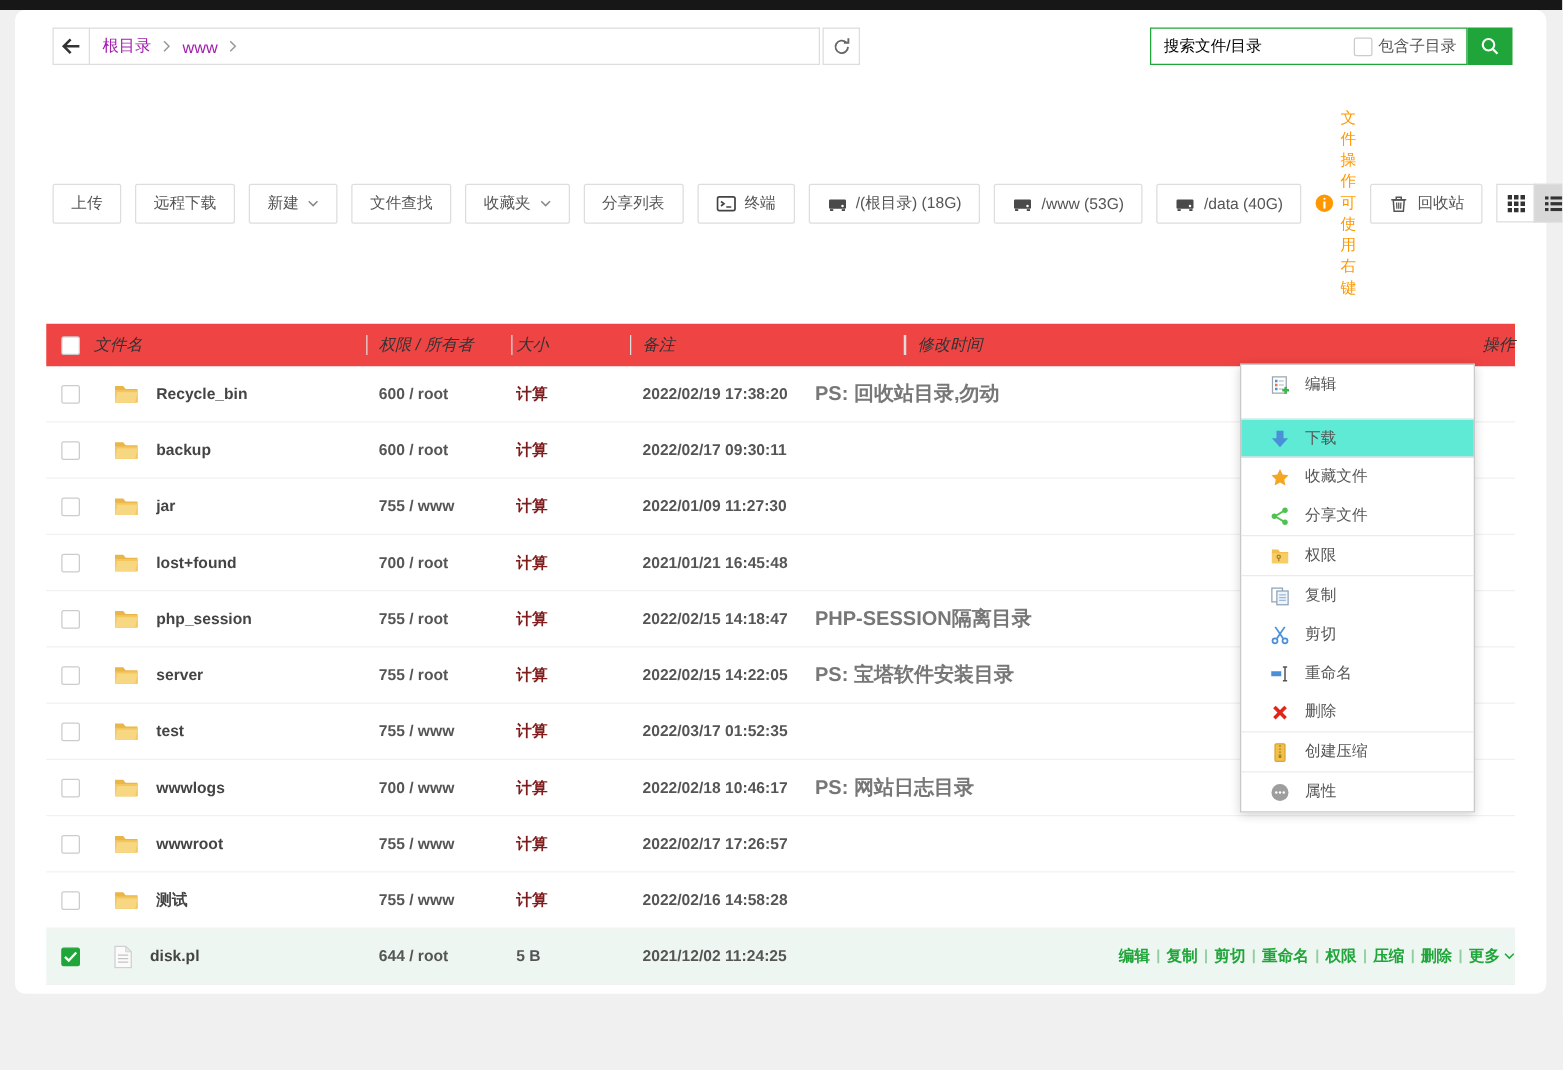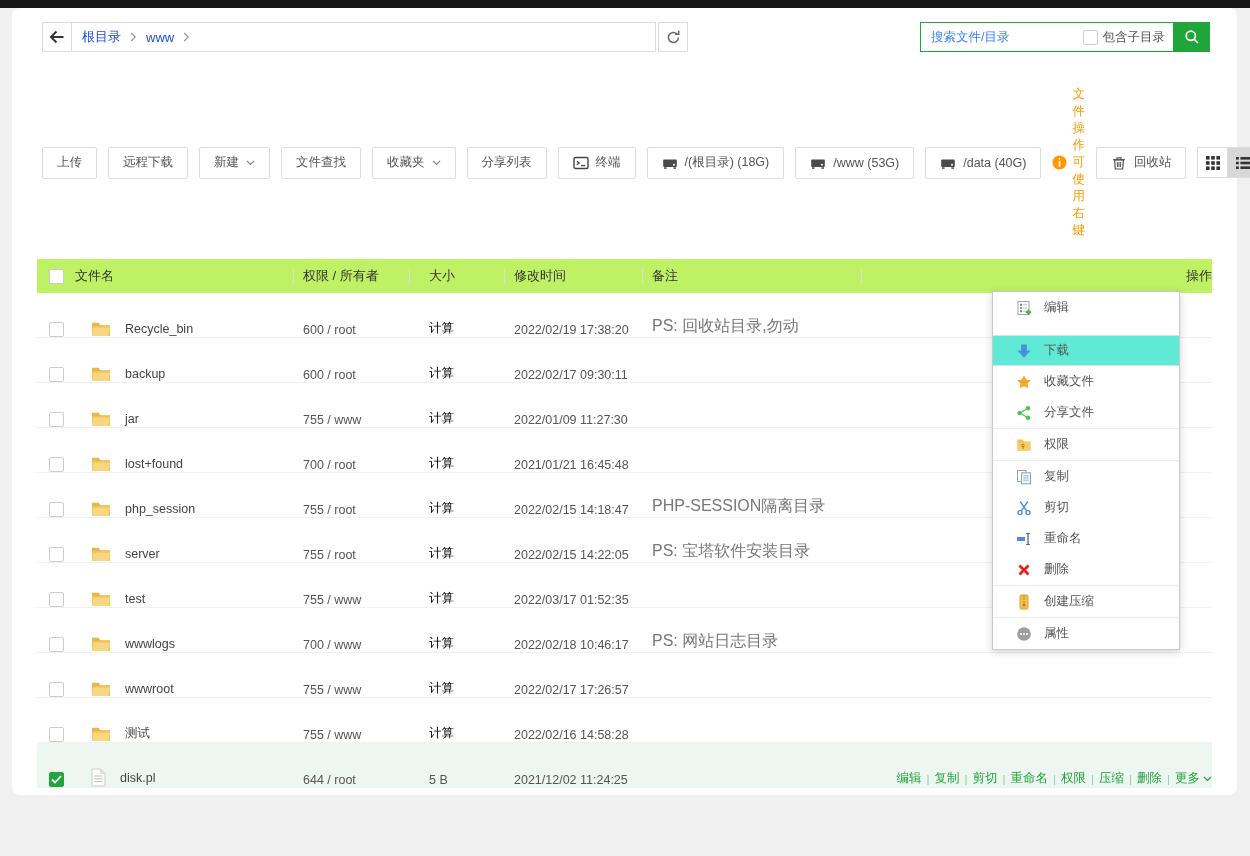--- a/index.html
+++ b/index.html
@@ -5,62 +5,62 @@
   * { margin:0; padding:0; box-sizing:border-box; }
   html,body { background:#f0f0f0; }
   body { font-family:"Liberation Sans","DejaVu Sans",sans-serif; }
   .stage { position:relative; width:1250px; height:856px; background:#f0f0f0; overflow:hidden; }
   .top-black { position:absolute; left:0; top:0; width:1250px; height:8px; background:#171717; }
   .card { position:absolute; left:12px; top:8px; width:1225px; height:787px; background:#fff; border-radius:8px; }
 
   
   .path-row { display:flex; align-items:center; padding:14px 27px 0 30px; }
   .sq-btn { width:30px; height:30px; border:1px solid #ddd; background:#fff; display:flex; align-items:center; justify-content:center; cursor:pointer; }
-  .path-box { width:584px; height:30px; border:1px solid #ddd; border-left:none; display:flex; align-items:center; padding:0 10px; gap:9px; font-size:13px; color:#1d4ed8; }
+  .path-box { width:584px; height:30px; border:1px solid #ddd; border-left:none; display:flex; align-items:center; padding:0 10px; gap:9px; font-size:13px; color:#a21caf; }
   .crumb { cursor:pointer; }
   .crumb-sep { display:flex; align-items:center; }
   .refresh-btn { margin-left:2px; }
   .search-group { margin-left:auto; display:flex; height:30px; }
   .search-input { width:254px; height:30px; border:1px solid #20a53a; display:flex; align-items:center; padding:0 8px 0 10px; font-size:12.5px; }
-  .search-ph { color:#3b82f6; flex:1; }
+  .search-ph { color:#000000; flex:1; }
   .sub-check { display:flex; align-items:center; gap:5px; color:#555; white-space:nowrap; }
   .cbx { width:15px; height:15px; border:1px solid #ccc; border-radius:2px; background:#fff; display:inline-flex; align-items:center; justify-content:center; flex:none; cursor:pointer; }
   .cbx.checked { background:#20a53a; border-color:#20a53a; }
   .search-btn { width:36px; height:30px; background:#20a53a; border:none; display:flex; align-items:center; justify-content:center; cursor:pointer; }
 
   
   .tool-row { display:flex; align-items:center; margin-top:34px; padding:0 27px 0 30px; gap:11px; }
   .tgroup { display:flex; gap:11px; }
   .tbtn { height:32px; border:1px solid #ddd; background:#fff; border-radius:2px; padding:0 14px; display:flex; align-items:center; gap:7px; color:#555; font-size:12.5px; cursor:pointer; white-space:nowrap; }
   .hint { margin-left:auto; display:flex; align-items:center; gap:5px; color:#ff9800; font-size:12.5px; }
   .view-toggle { display:flex; }
   .vbtn { width:31px; height:31px; border:1px solid #ddd; background:#fff; display:flex; align-items:center; justify-content:center; cursor:pointer; }
   .vbtn + .vbtn { margin-left:-1px; }
   .vbtn.active { background:#d8d8d8; }
 
   
   .tbl { margin:20px 25px 0; }
-  .thead { display:flex; align-items:flex-end; height:34px; background:#bef264; font-size:13px; color:#333; }
+  .thead { display:flex; align-items:flex-end; height:34px; background:#ef4444; font-size:13px; color:#333;font-style:italic; }
   .th, .td { flex:none; }
   .c-check { width:38px; padding-left:12px; display:flex; align-items:center; }
   .c-name  { width:218px; display:flex; align-items:center; }
   .c-perm  { width:116px; padding-left:10px; }
-  .c-size  { width:95px;  padding-left:20px; }
+  .c-size  { width:95px;  padding-left:4px; }
   .c-mtime { width:138px; padding-left:10px; }
   .c-note  { width:220px; padding-left:10px; }
   .c-fill  { flex:1 1 auto; }
   .c-act   { flex:none; text-align:right; }
   .th { position:relative; height:34px; display:flex; align-items:center; }
   .th.div-l::before { content:""; position:absolute; left:0; top:9px; width:1px; height:16px; background:#dcdcdc; }
   .th.div-r::after  { content:""; position:absolute; right:0; top:9px; width:1px; height:16px; background:#dcdcdc; }
-  .row { display:flex; align-items:flex-end; height:45px; border-bottom:1px solid #f1f1f1; font-size:12.5px; color:#555; cursor:default; }
+  .row { display:flex; align-items:center; height:45px; border-bottom:1px solid #f1f1f1; font-size:12.5px; color:#555; cursor:default;font-weight:bold; }
   .row.selected { background:#eef6f1; }
   .row .c-name { padding-left:16px; gap:14px; color:#444; }
   .row .c-note { width:220px; color:#777; font-size:16px; white-space:nowrap; }
-  .slink { color:#000000; cursor:pointer; }
+  .slink { color:#7f1d1d; cursor:pointer; }
   .acts { display:flex; align-items:center; justify-content:flex-end; flex:1 1 auto; }
   .alink { color:#20a53a; cursor:pointer; display:flex; align-items:center; gap:3px; }
   .asep { color:#8fcf9f; margin:0 5px; font-size:11.5px; }
 
   
   .context-menu { position:absolute; left:992px; top:291px; width:188px; background:#fff; border:1px solid #c9c9c9; box-shadow:0 2px 8px rgba(0,0,0,.18); z-index:10; }
   .mitem { height:31px; display:flex; align-items:center; padding-left:23px; gap:12px; font-size:12.5px; color:#555; cursor:pointer; }
   .mitem.hl { background:#5eead4; border-top:1px solid #e1e1e1; border-bottom:1px solid #e1e1e1;margin-top:12px; }
   .msep { height:1px; background:#ebebeb; }
 
@@ -256,22 +256,22 @@
     </div>
 
     <div class="tbl">
       <div class="thead">
         <div class="th c-check">
             <span class="cbx"></span>
           </div>
         <div class="th c-name">文件名</div>
         <div class="th c-perm div-l">权限 / 所有者</div>
         <div class="th c-size div-l">大小</div>
+        <div class="th c-note div-l div-r">备注</div>
         <div class="th c-mtime div-l">修改时间</div>
-        <div class="th c-note div-l div-r">备注</div>
         <div class="th c-fill"></div>
         <div class="th c-act">操作</div>
       </div>
       <div id="tbl-body">
           <div class="row">
             <div class="td c-check">
               <span class="cbx"></span>
             </div>
             <div class="td c-name">
               <span class="ic">

